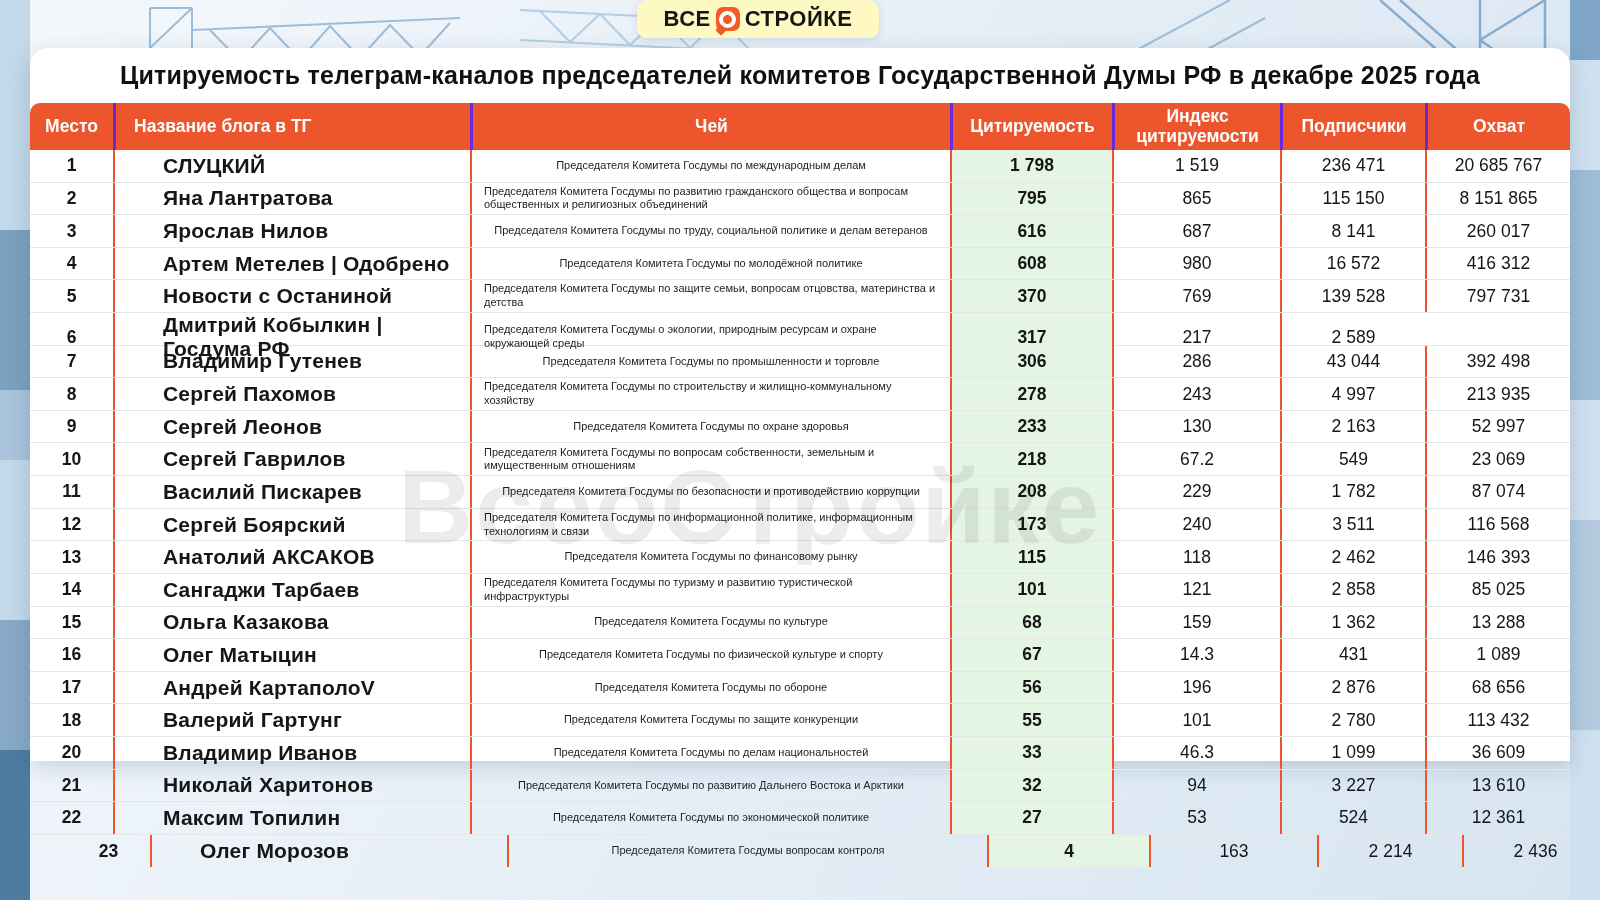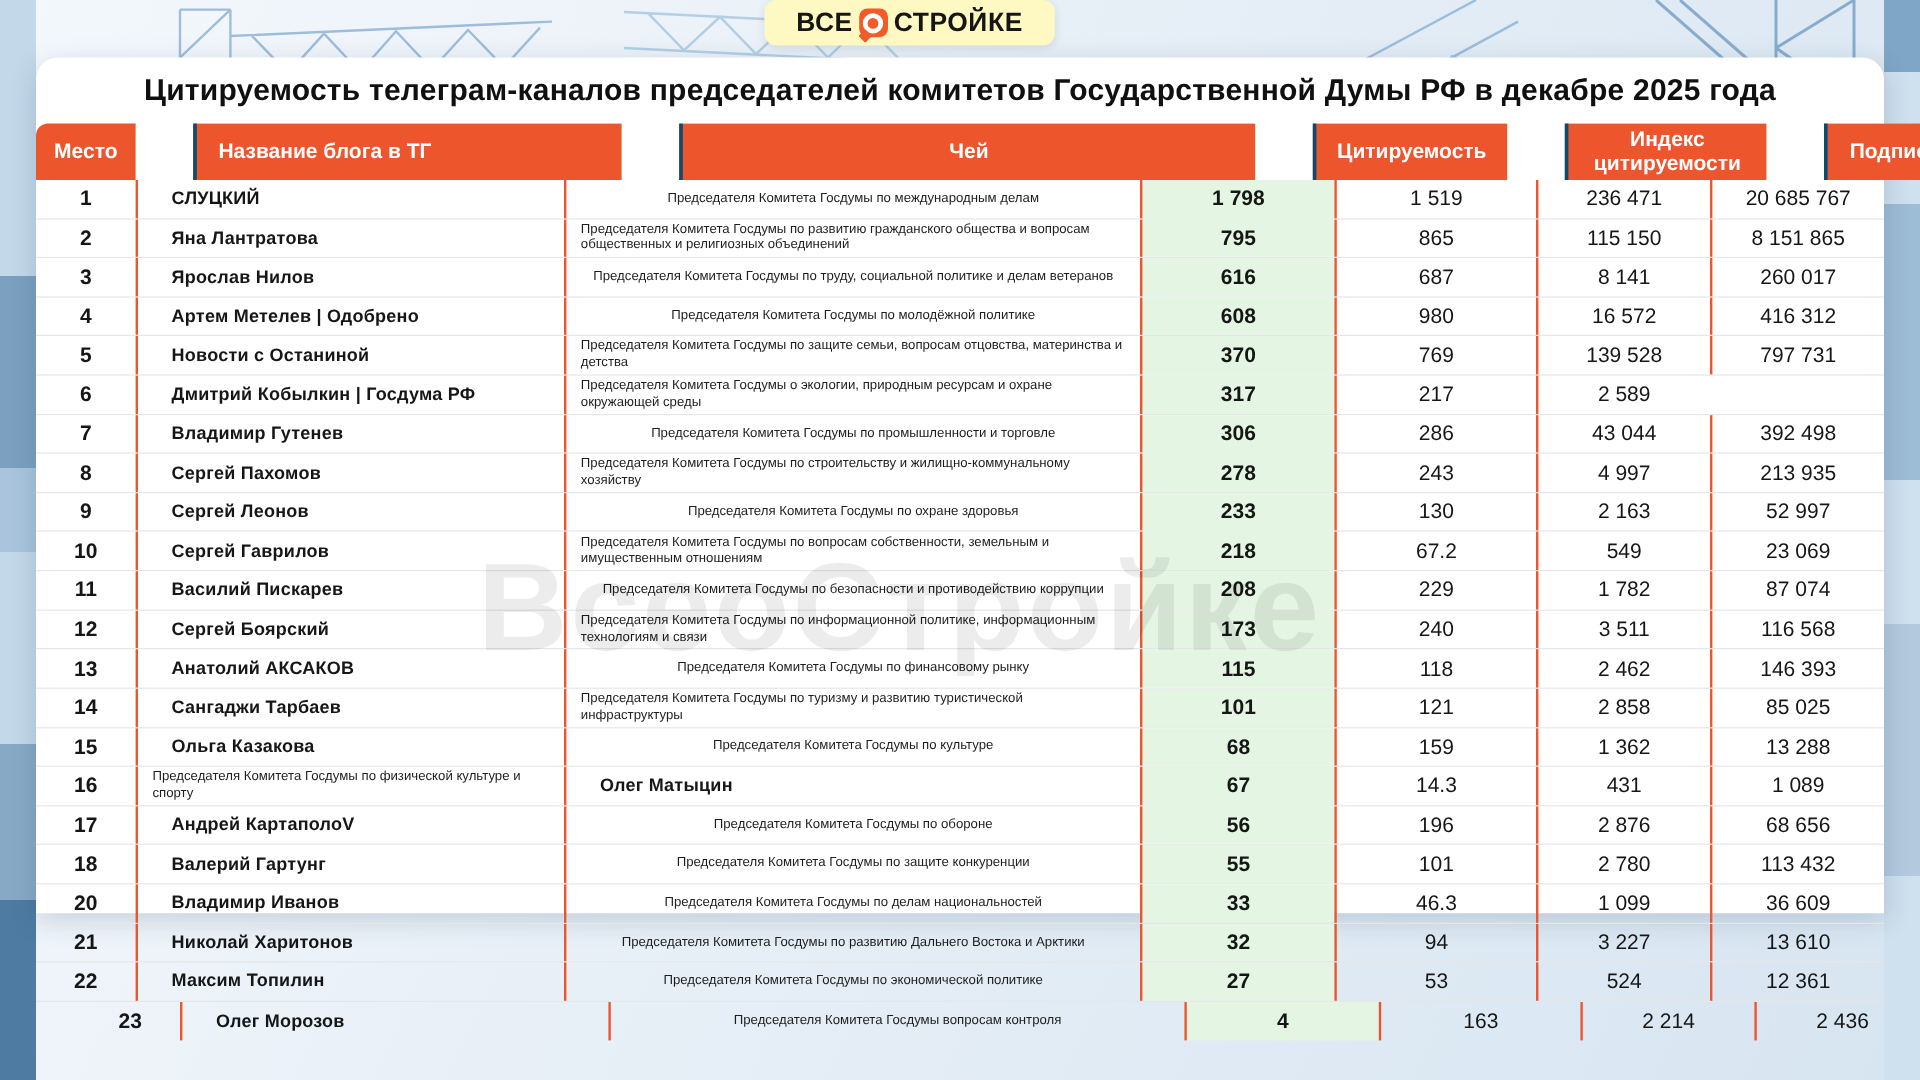--- a/index.html
+++ b/index.html
@@ -35,41 +35,41 @@
     box-shadow:0 6px 22px rgba(30,60,95,.18);
   }
   .report-title{
     height:55px;display:flex;align-items:center;justify-content:center;
     font-size:25px;font-weight:700;color:#101010;letter-spacing:.2px;
   }
 
   .grid-cols{display:grid;grid-template-columns:83px 357px 480px 162px 168px 145px 145px;}
 
   
-  .thead{height:47px;gap:48px;}
+  .thead{height:47px;}
   .th{
     background:#ED562C;color:#fff;font-weight:700;font-size:17.5px;line-height:1.12;
     display:flex;align-items:center;justify-content:center;text-align:center;
     box-sizing:border-box;
   }
-  .th + .th{border-left:3px solid #0c4a6e;}
+  .th + .th{border-left:3px solid #6d28d9;}
   .th:first-child{border-radius:10px 0 0 0;}
   .th:last-child{border-radius:0 10px 0 0;}
   .th.th-name{justify-content:flex-start;padding-left:18px;text-align:left;}
 
   
   .row{height:32.61px;box-sizing:border-box;border-bottom:1px solid #e6e6e6;}
   .row:last-child{border-bottom:none;margin-left:37px;}
   .td{
     display:flex;align-items:center;justify-content:center;box-sizing:border-box;
     font-size:17.5px;font-weight:500;color:#161616;
   }
   .td + .td{border-left:2px solid #ED562C;}
   .td-place{font-weight:600;}
-  .td-name{justify-content:flex-start;padding-left:28px;font-weight:600;font-size:15px;letter-spacing:.2px;}
+  .td-name{justify-content:flex-start;padding-left:48px;font-weight:600;font-size:21px;letter-spacing:.2px;}
   .td-whose{font-size:11px;font-weight:500;line-height:1.25;padding:0 12px;color:#1e1e1e;}
   .td-cite{background:#E4F6E3;font-weight:600;}
 
   
   .watermark{
     position:absolute;left:398px;top:448px;z-index:4;pointer-events:none;
     font-size:104px;font-weight:700;color:#000;opacity:.07;letter-spacing:2px;
     white-space:nowrap;
   }
 </style>
@@ -261,22 +261,22 @@
     <div class="td td-place">15</div>
     <div class="td td-name">Ольга Казакова</div>
     <div class="td td-whose">Председателя Комитета Госдумы по культуре</div>
     <div class="td td-cite">68</div>
     <div class="td">159</div>
     <div class="td">1 362</div>
     <div class="td">13 288</div>
   </div>
       <div class="row grid-cols">
     <div class="td td-place">16</div>
+    <div class="td td-name">Олег Матыцин</div>
     <div class="td td-whose">Председателя Комитета Госдумы по физической культуре и спорту</div>
-    <div class="td td-name">Олег Матыцин</div>
     <div class="td td-cite">67</div>
     <div class="td">14.3</div>
     <div class="td">431</div>
     <div class="td">1 089</div>
   </div>
       <div class="row grid-cols">
     <div class="td td-place">17</div>
     <div class="td td-name">Андрей КартаполоV</div>
     <div class="td td-whose">Председателя Комитета Госдумы по обороне</div>
     <div class="td td-cite">56</div>

